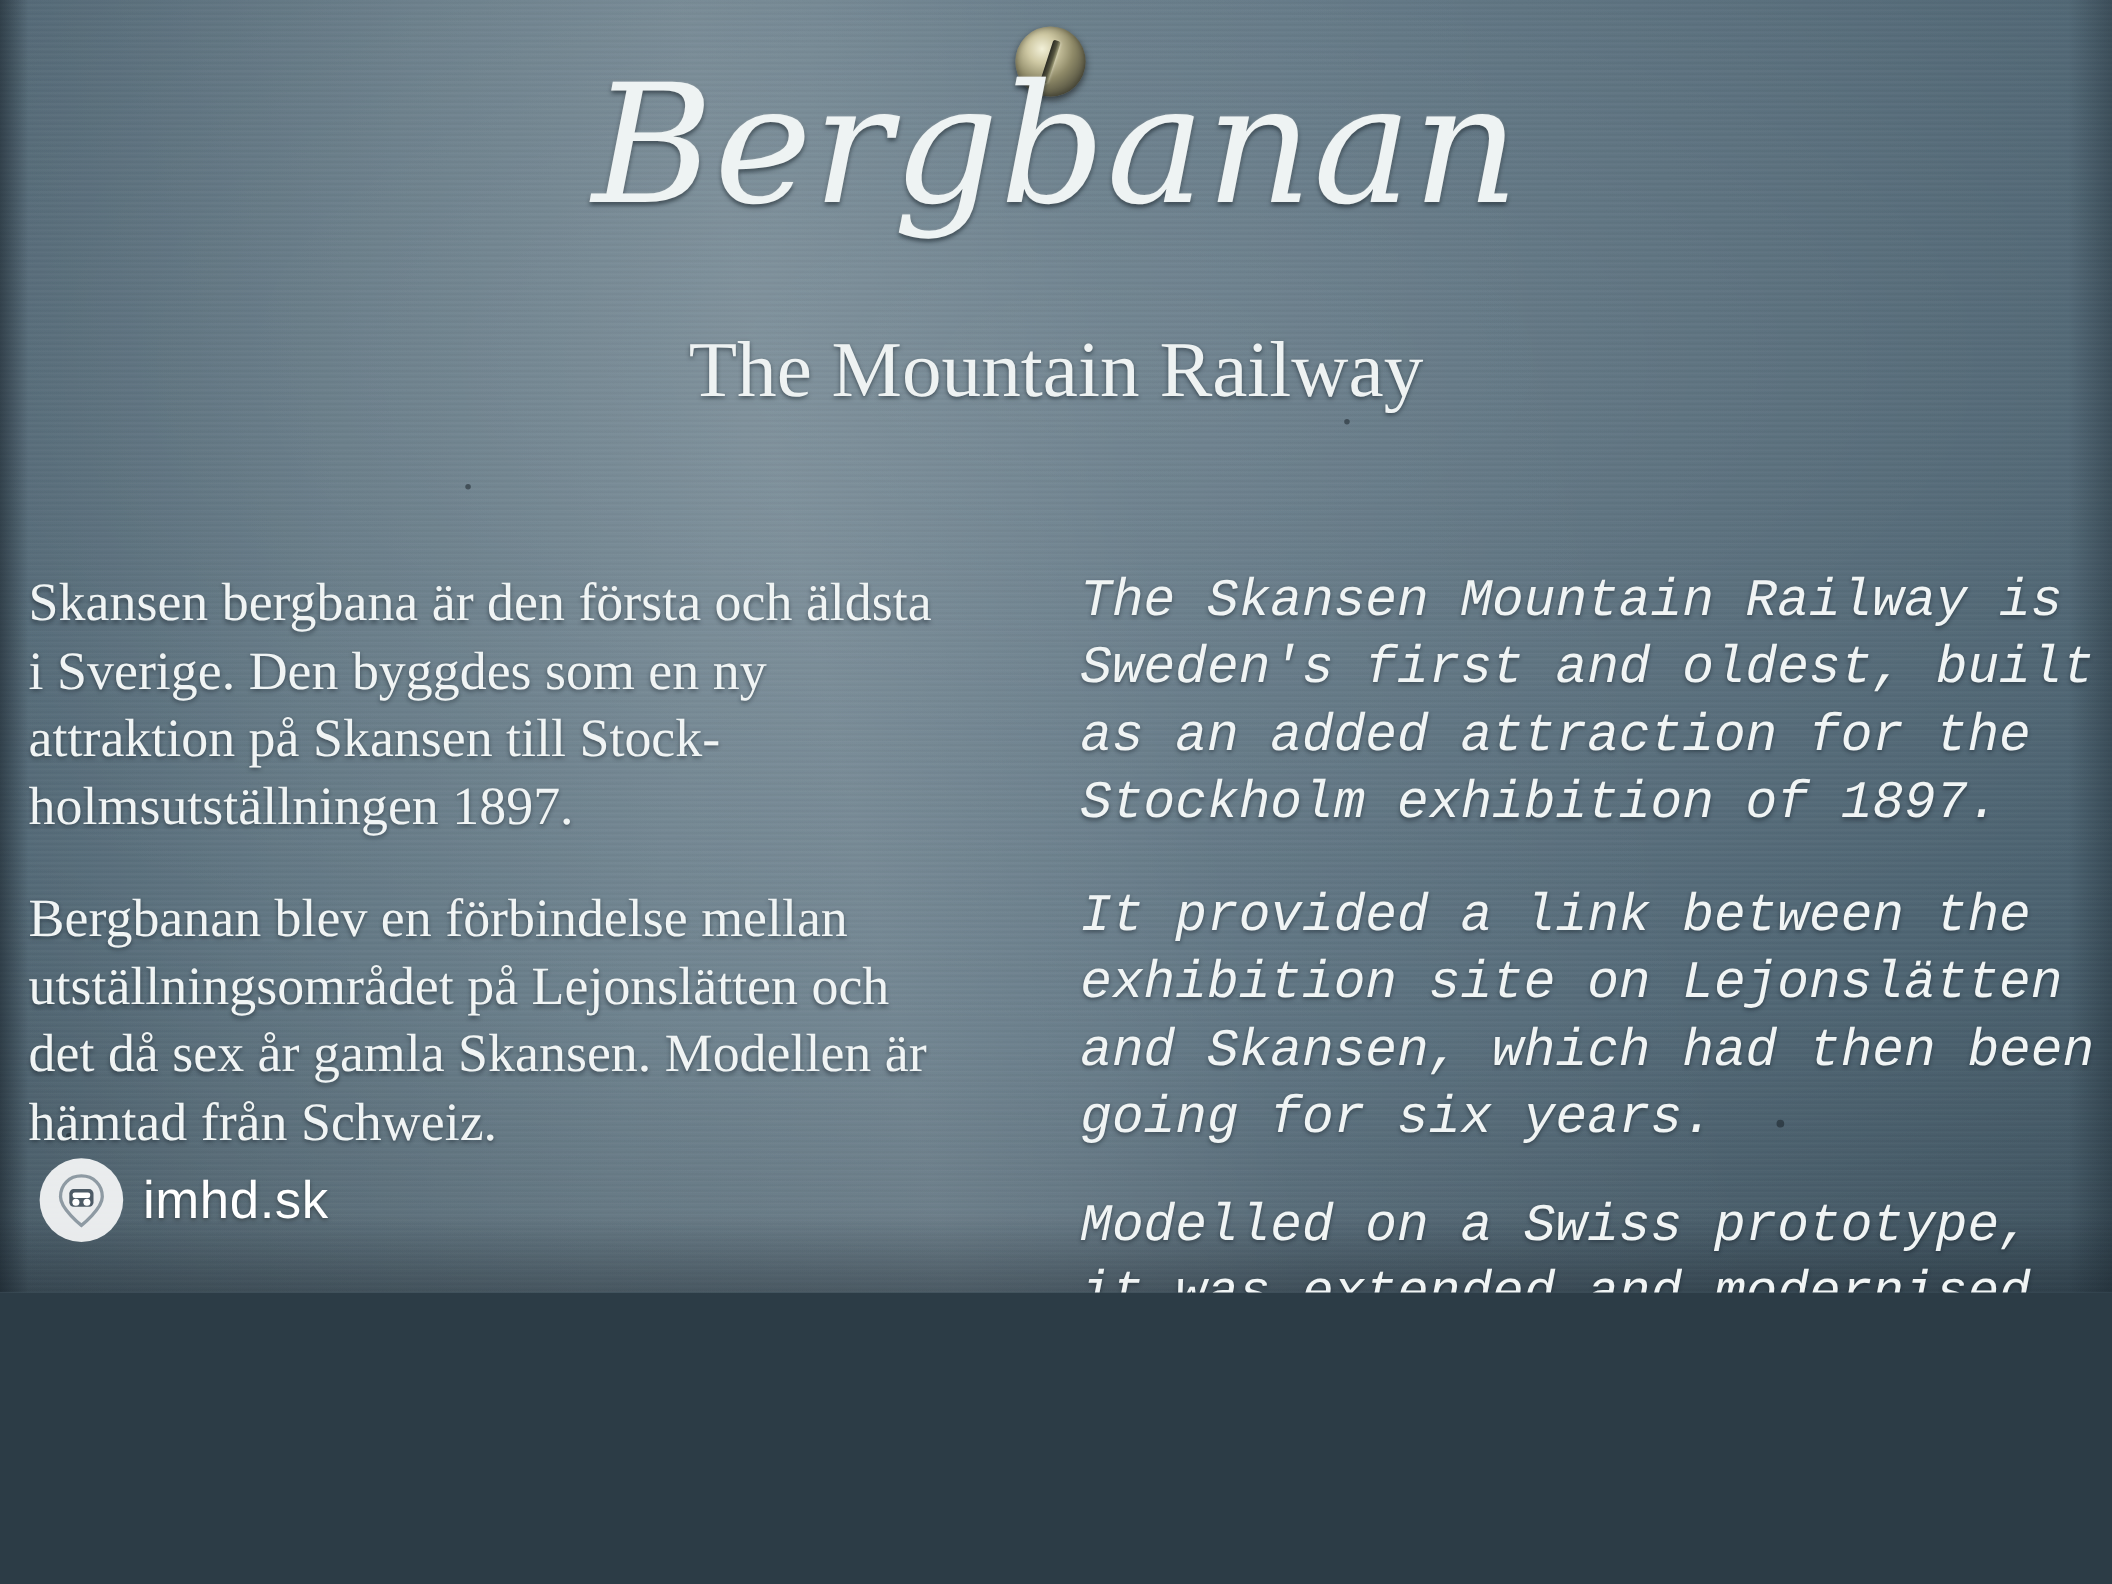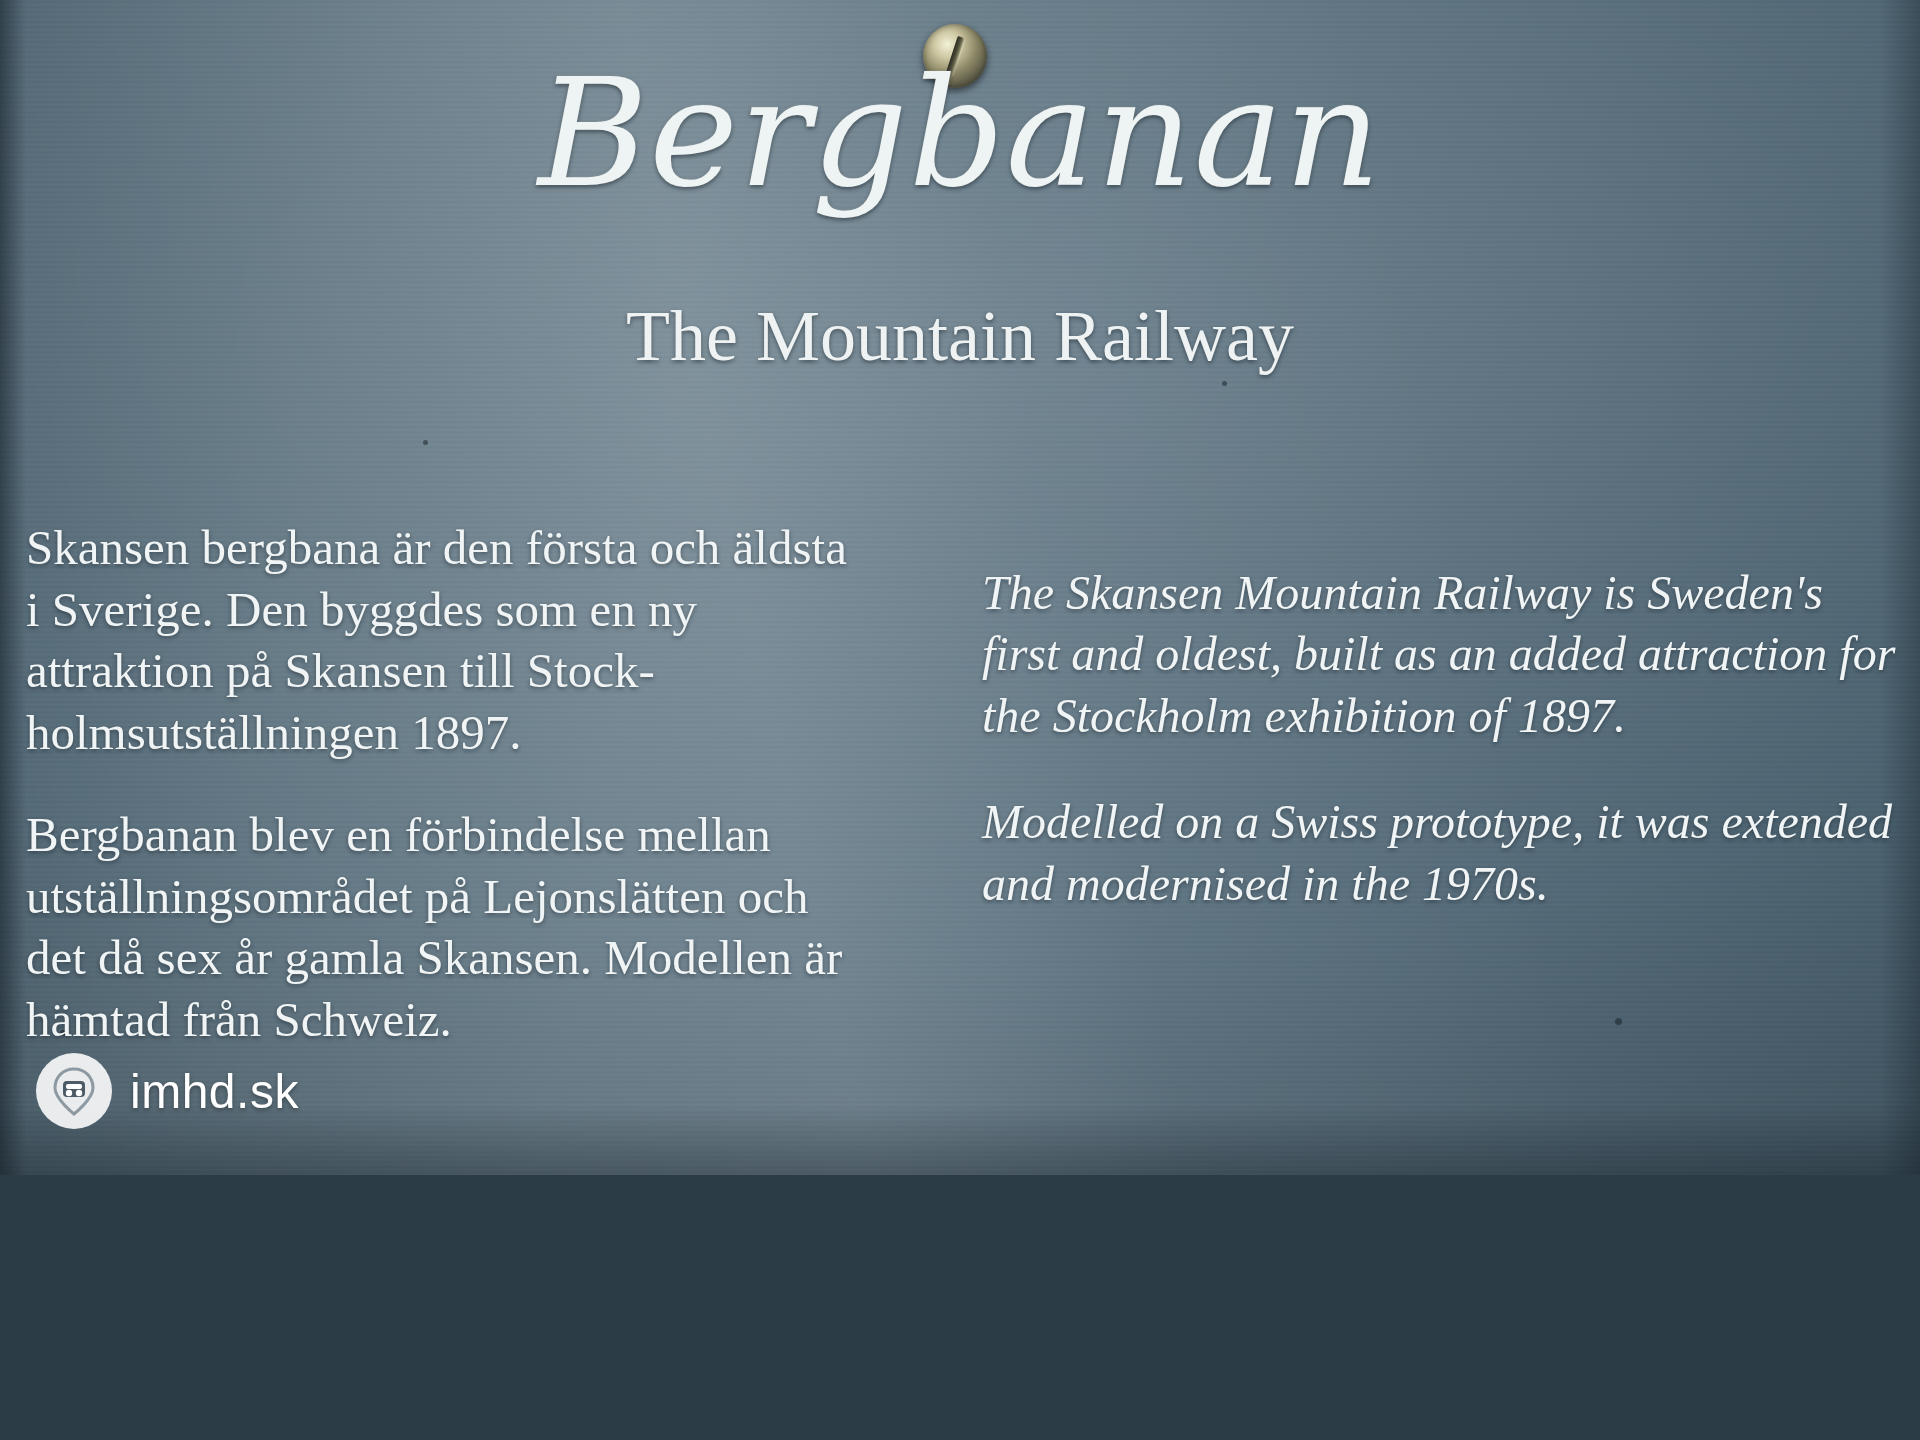--- a/index.html
+++ b/index.html
@@ -130,25 +130,24 @@
     color: #f0f4f4;
     text-shadow: 0 2px 4px rgba(10,20,28,0.45);
     margin: 0 0 40px 0;
   }
   .col-sv .para {
     font-family: "Liberation Serif", serif;
     font-size: 49px;
     line-height: 1.26;
   }
   .col-en .para {
-    font-family: Liberation Serif, serif;
+    font-family: Liberation Mono, monospace;
     font-style: italic;
     font-size: 48px;
     line-height: 1.28;
-    margin-top: 45px;
   }
   .col-sv .para.p2 { margin-bottom: 42px; }
   .col-en .para.p2 { margin-bottom: 36px; }
 
   
   .watermark {
     position: absolute;
     left: 36px;
     bottom: 46px;
     display: flex;
@@ -201,20 +200,21 @@
   <div class="title-sub">The Mountain Railway</div>
 
   <div class="columns">
     <div class="col col-sv">
       <p class="para p1">Skansen bergbana är den första och äldsta i Sverige. Den byggdes som en ny attraktion på Skansen till Stock-holmsutställningen 1897.</p>
       <p class="para p2">Bergbanan blev en förbindelse mellan utställningsområdet på Lejonslätten och det då sex år gamla Skansen. Modellen är hämtad från Schweiz.</p>
     </div>
 
     <div class="col col-en">
       <p class="para p1">The Skansen Mountain Railway is Sweden's first and oldest, built as an added attraction for the Stockholm exhibition of 1897.</p>
+      <p class="para p2"> It provided a link between the exhibition site on Lejonslätten and Skansen, which had then been going for six years.</p>
       <p class="para p3">Modelled on a Swiss prototype, it was extended and modernised in the 1970s.</p>
     </div>
   </div>
 
   <div class="watermark">
     <span class="wm-logo">
       <svg width="58" height="58" viewBox="0 0 58 58" aria-hidden="true">
         <path d="M29 7 C18 7 10 15 10 26 C10 37 29 52 29 52 C29 52 48 37 48 26 C48 15 40 7 29 7 Z" fill="none" stroke="#8e9aa3" stroke-width="3"></path>
         <rect x="18" y="19" width="22" height="16" rx="4" fill="#4d5b66"></rect>
         <circle cx="24" cy="31" r="3.2" fill="#ffffff"></circle>

